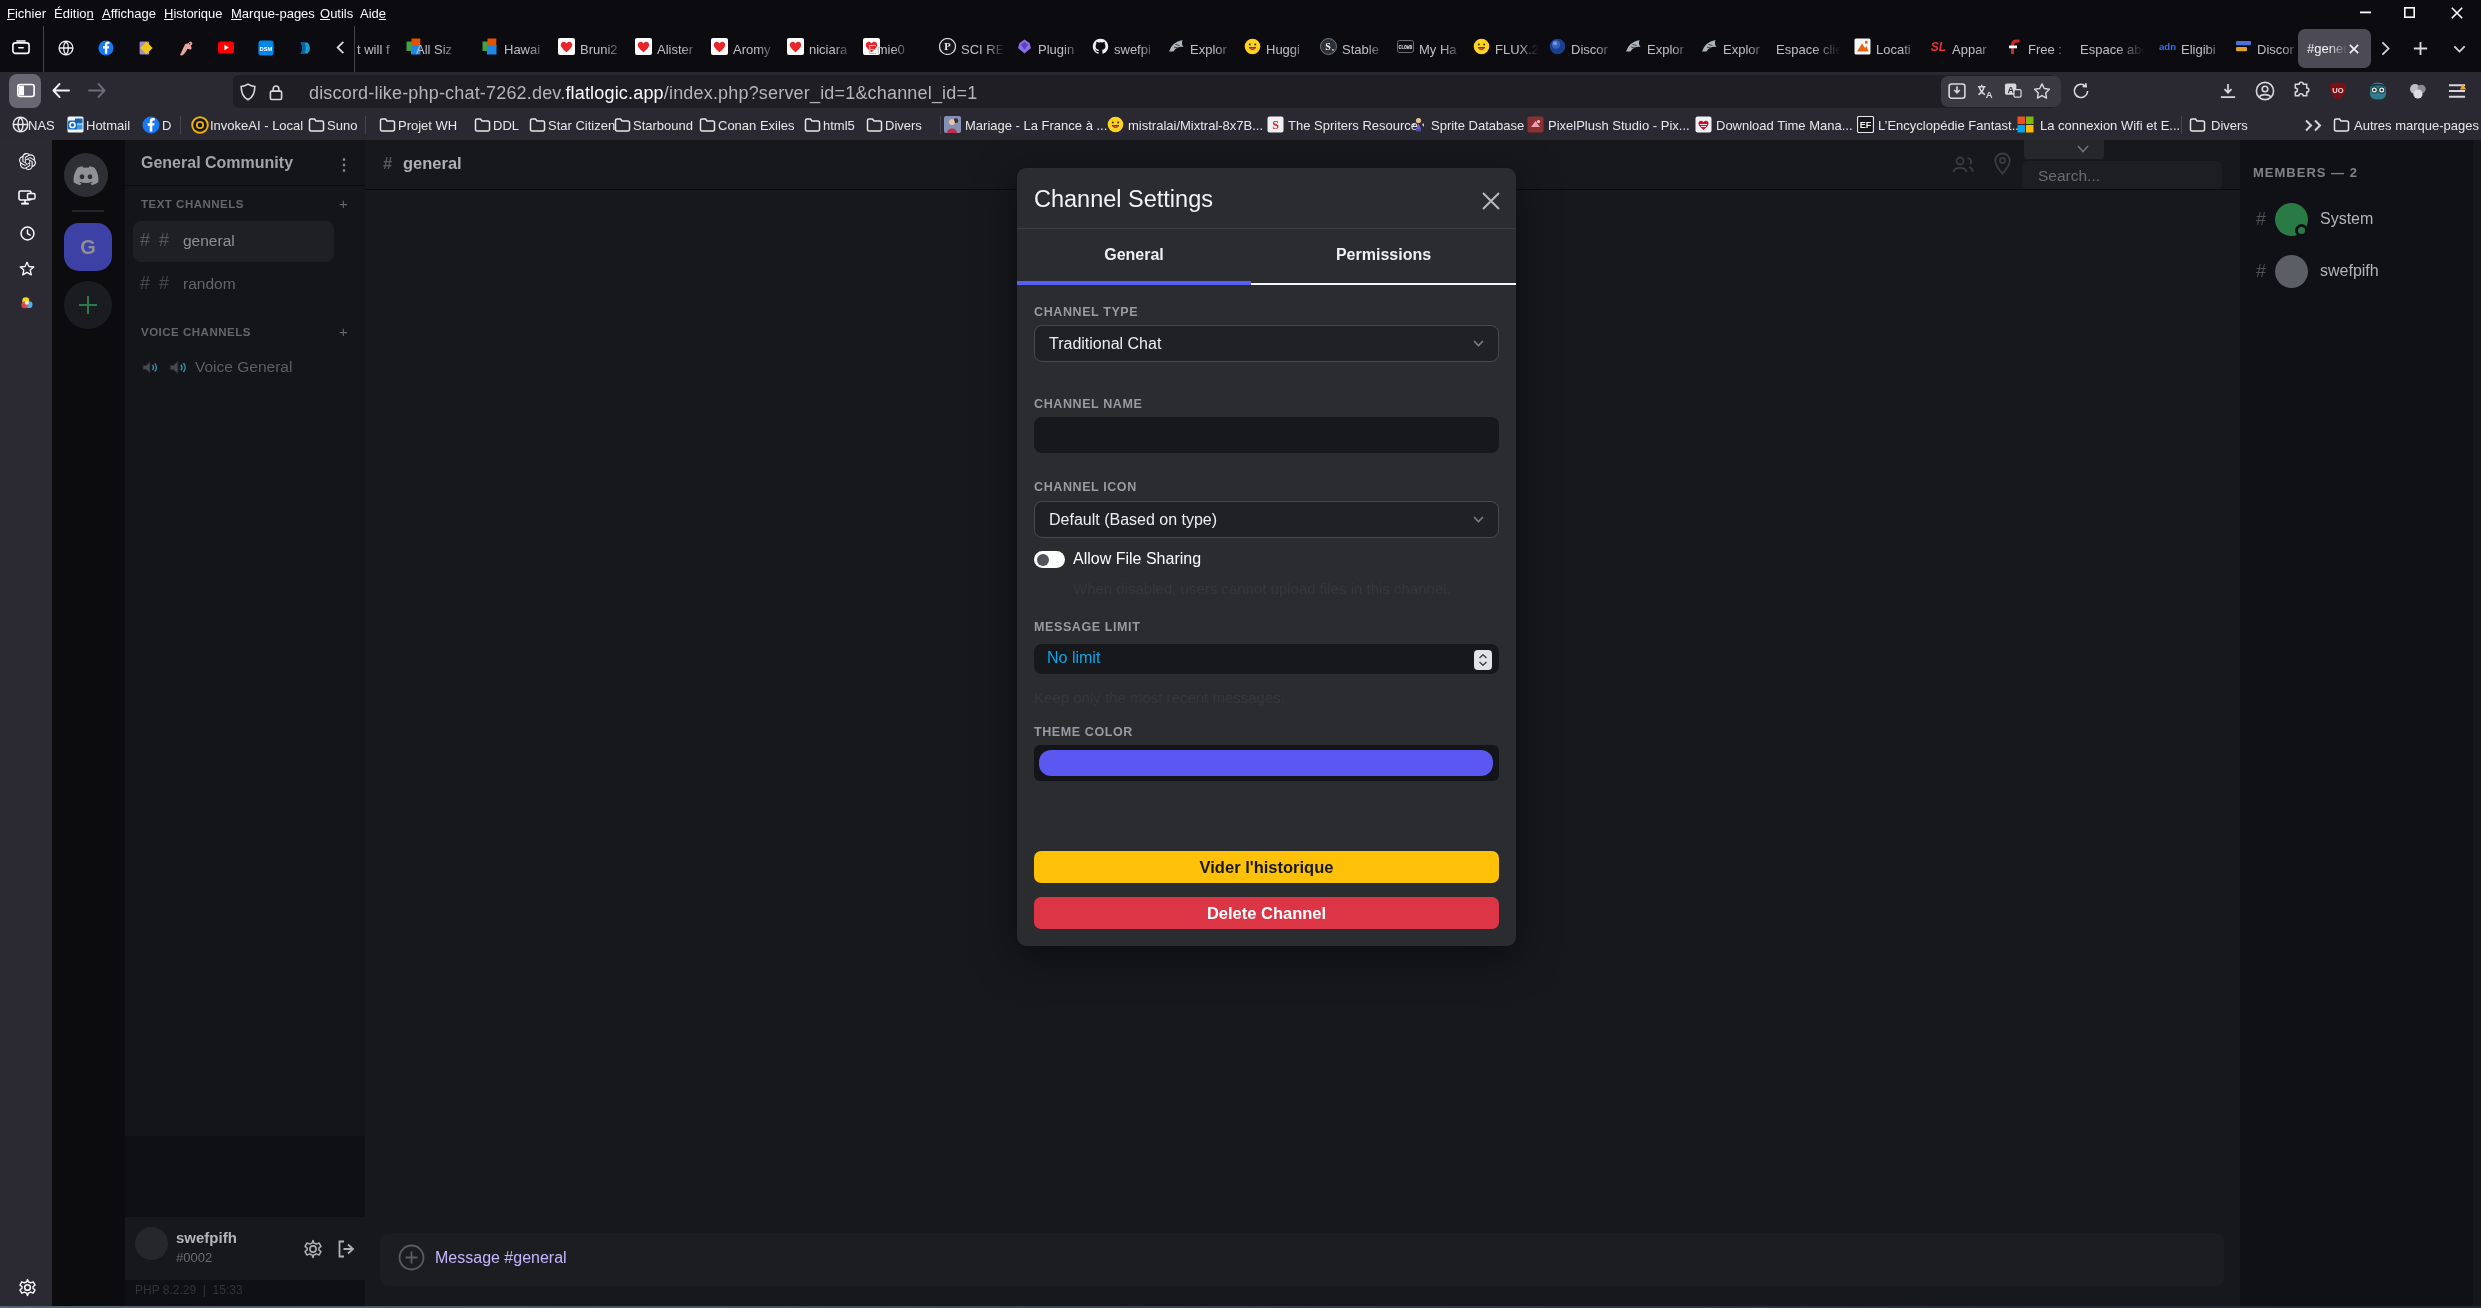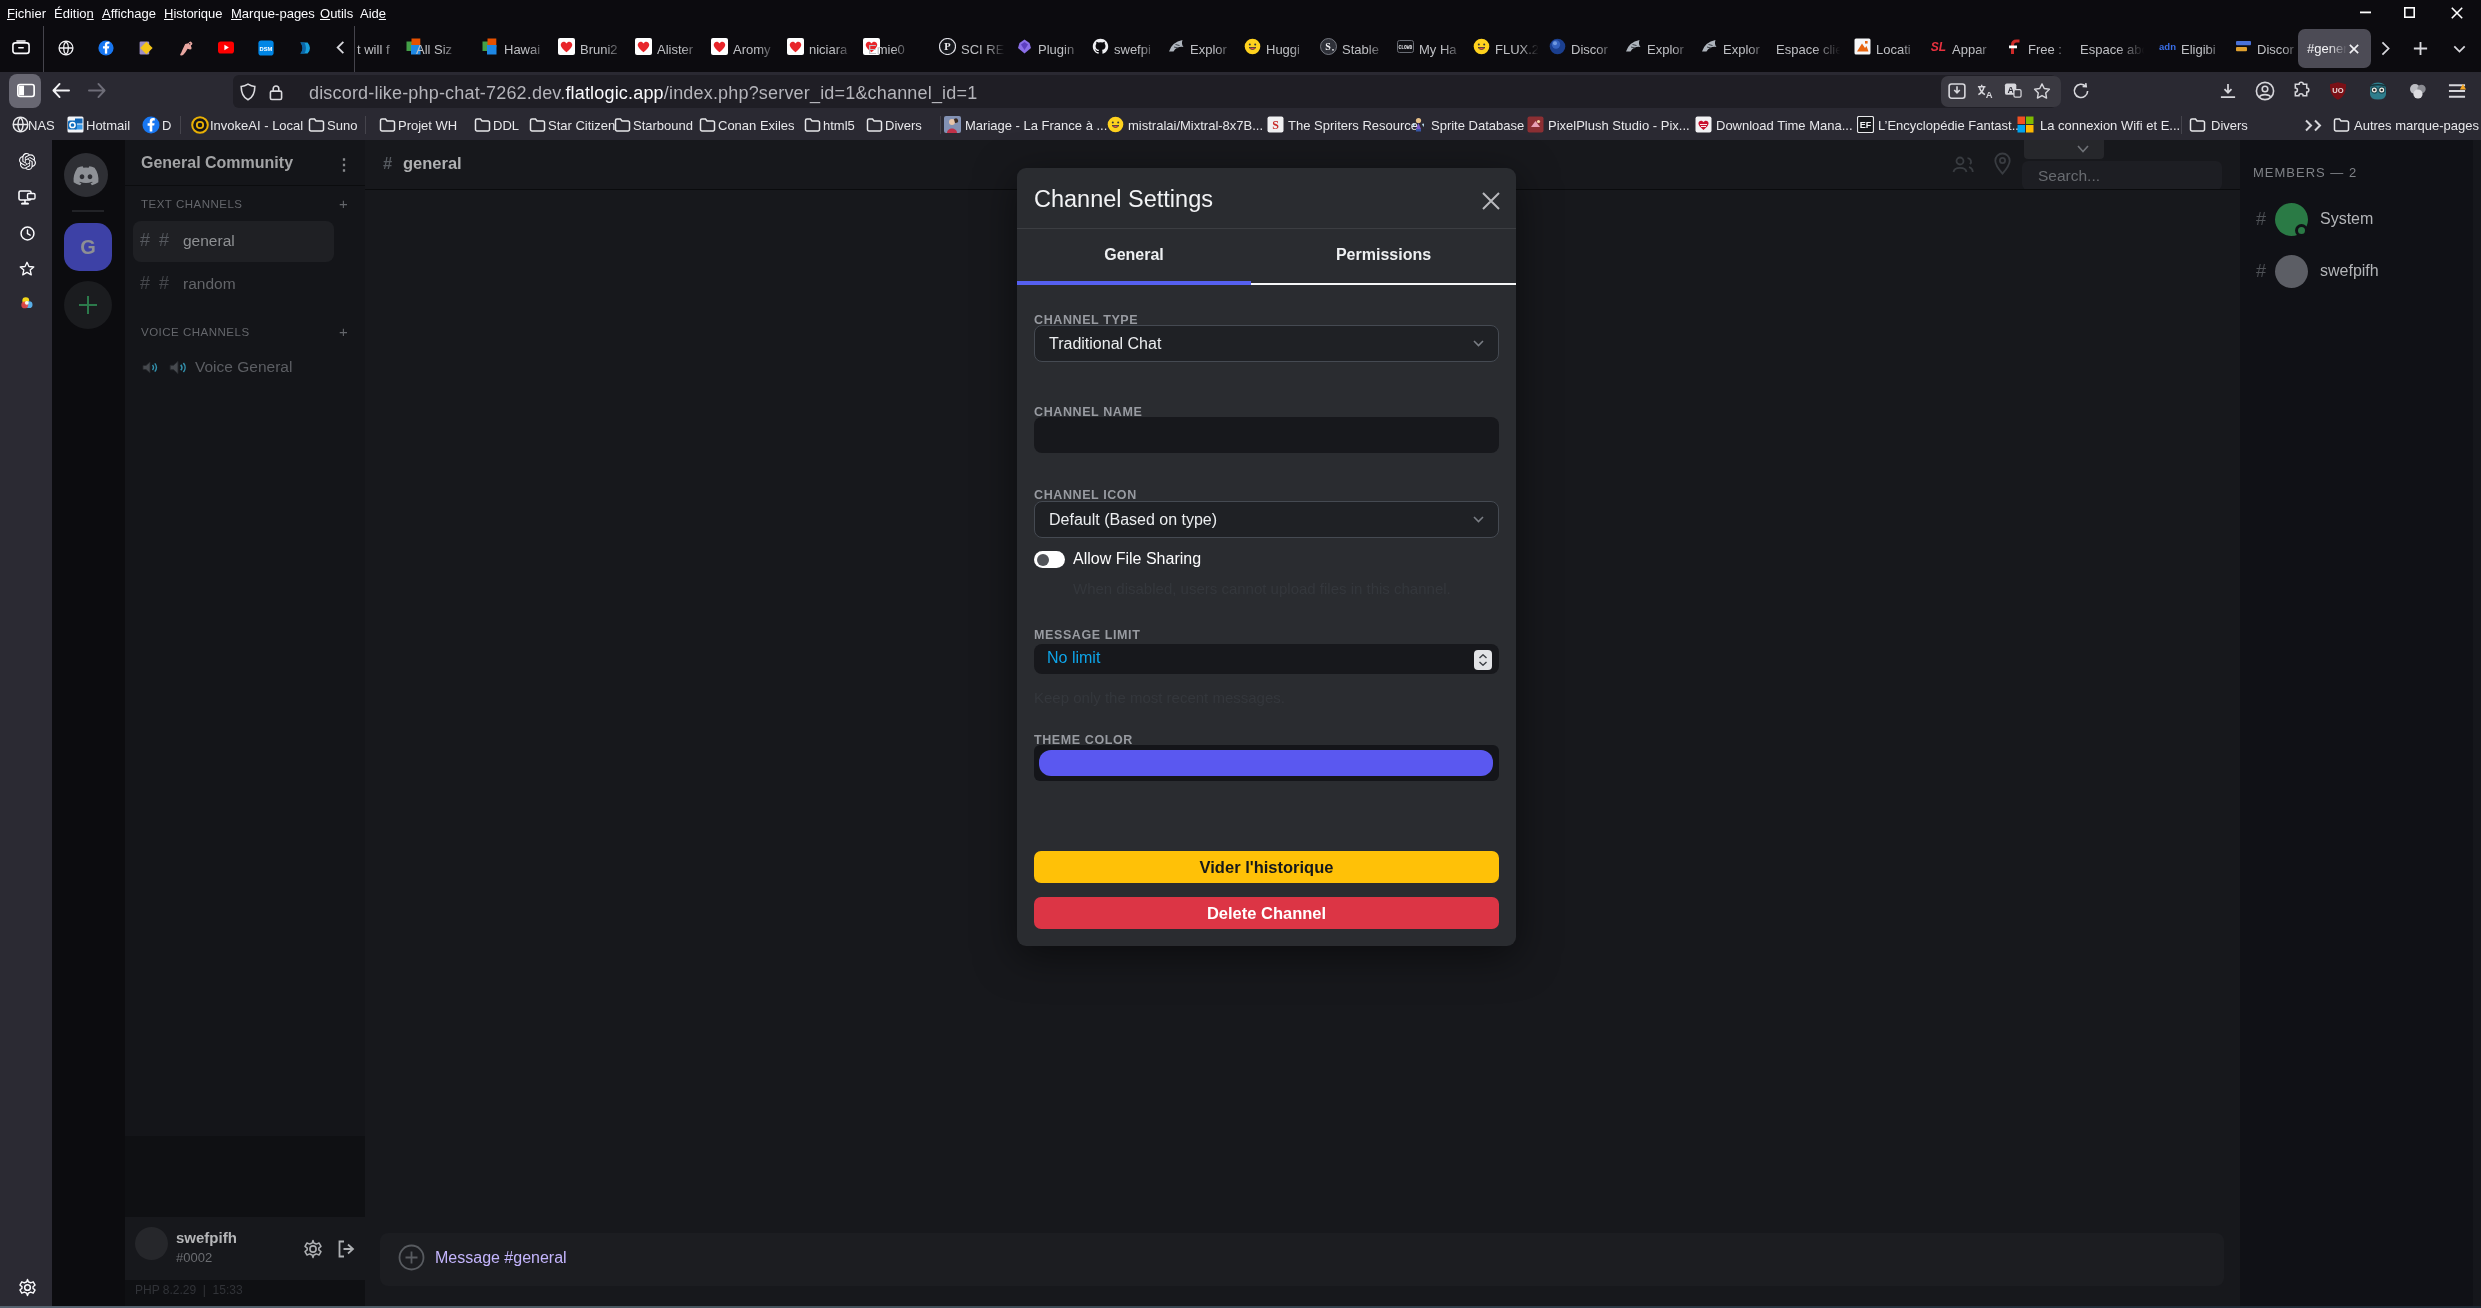--- a/index.html
+++ b/index.html
@@ -18,24 +18,24 @@
 #urlbar { position:absolute; left:233px; top:2.5px; width:1824px; height:33.5px; border-radius:6px; background:#1f1e25; }
 #bmbar { left:0; top:111px; width:2481px; height:29px; background:#2a2932; font-size:13px; color:#e7e7ea; }
 .bmtxt { position:absolute; top:7px; white-space:nowrap; }
 
 #app { left:0; top:140px; width:2481px; height:1168px; background:#0f1013; }
 #rail { position:absolute; left:0; top:0; width:52px; height:1168px; background:#2b2a33; }
 #servers { position:absolute; left:52px; top:0; width:73px; height:1168px; background:#0c0c0f; }
 #chansb { position:absolute; left:125px; top:0; width:240px; height:996px; background:#141519; }
 #chat { position:absolute; left:365px; top:0; width:1875px; height:1168px; background:#17181c; }
 #members { position:absolute; left:2240px; top:0; width:241px; height:1168px; background:#101116; }
-.lbl { font-weight:normal; letter-spacing:.5px; }
+.lbl { font-weight:bold; letter-spacing:.5px; }
 
 #modal { position:absolute; left:1017px; top:28px; width:499px; height:778px; background:#2a2c30; border-radius:9px; box-shadow:0 10px 40px rgba(0,0,0,.5); }
-.mlabel { position:absolute; font-size:12.5px; font-weight:bold; letter-spacing:.6px; color:#989ba1;margin-top:8px; }
+.mlabel { position:absolute; font-size:12.5px; font-weight:bold; letter-spacing:.6px; color:#989ba1; }
 .mselect { position:absolute; left:17px; width:465px; height:37px; background:#1f2125; border:1px solid #454a52; border-radius:8px; color:#eceef0; font-size:16px; line-height:35px; padding-left:14px; }
 .minput { position:absolute; left:17px; width:465px; height:37px; background:#17181c; border-radius:8px; }
 .mbtn { position:absolute; left:17px; width:465px; border-radius:7px; text-align:center; font-size:16.5px; font-weight:600; }
 .chev { position:absolute; width:11px; height:7px; }
 </style>
 </head>
 <body>
 <div id="stage">
   <div id="menubar" class="ab">
     <span style="left:7px"><u>F</u>ichier</span>

